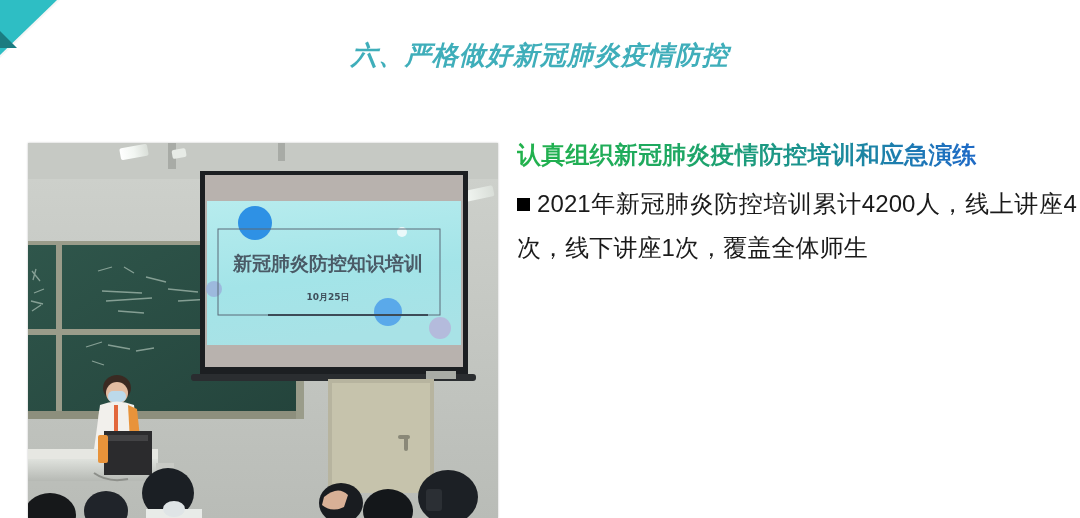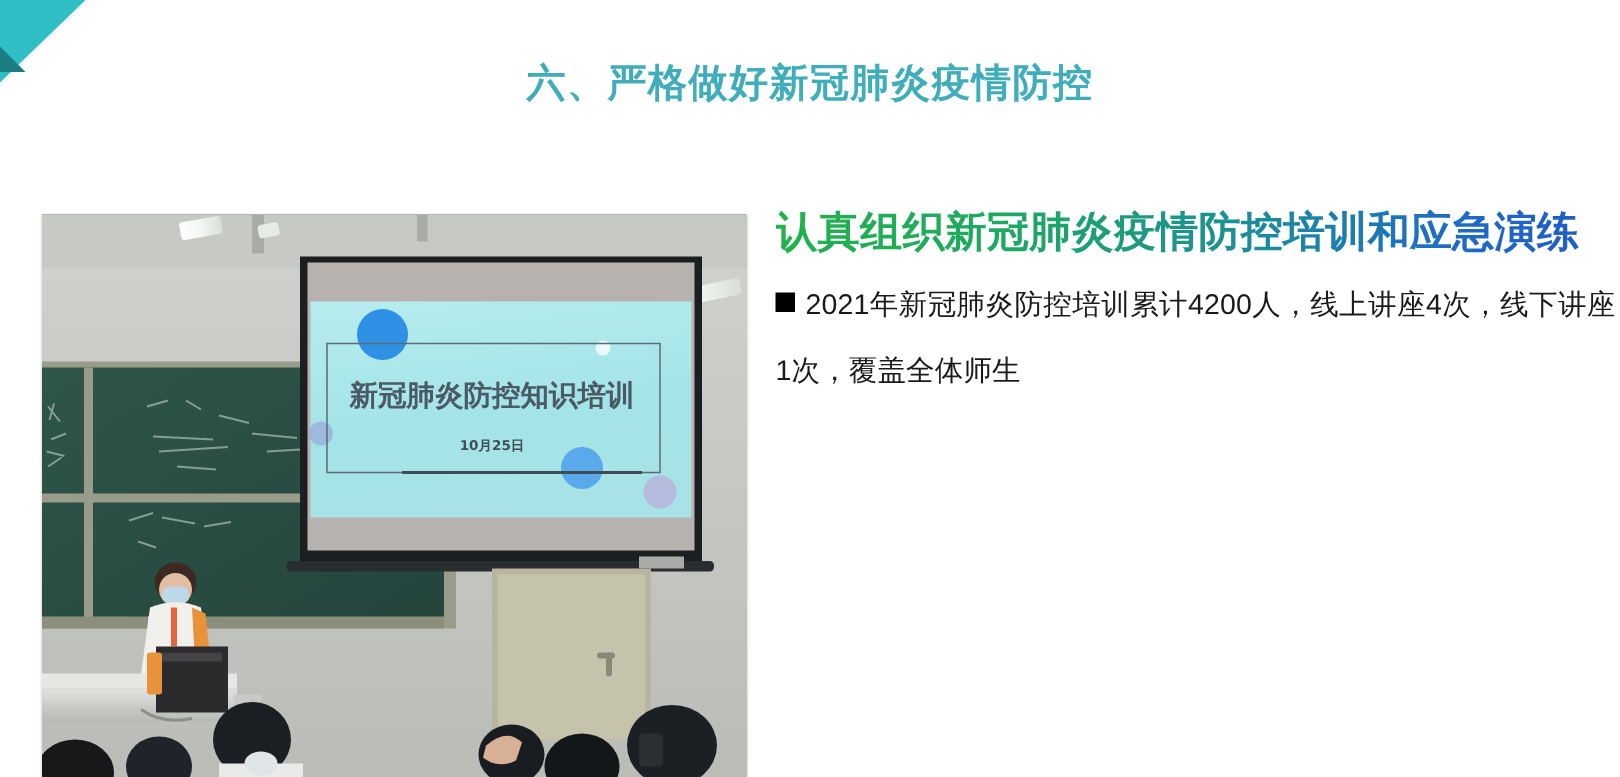--- a/index.html
+++ b/index.html
@@ -30,20 +30,21 @@
     position: absolute;
     left: 0;
     top: 38px;
     width: 1080px;
     text-align: center;
     font-size: 26px;
     font-weight: 700;
     letter-spacing: 1px;
     color: #3FAEBA;
     white-space: nowrap;
+    font-style: italic;
   }
 
   
   .photo-frame {
     position: absolute;
     left: 28px;
     top: 143px;
     width: 470px;
     height: 375px;
     overflow: hidden;
@@ -53,33 +54,33 @@
   .photo-frame svg { display: block; }
 
   
   .content-col {
     position: absolute;
     left: 517px;
     top: 138px;
     width: 560px;
   }
   .content-heading {
-    font-size: 28px;
+    font-size: 24px;
     font-weight: 700;
     line-height: 34px;
     letter-spacing: 0.2px;
     white-space: nowrap;
     background-image: linear-gradient(90deg, #22B24C 0%, #1EA862 28%, #1B8F97 55%, #1E6CC4 80%, #2159C8 100%);
     -webkit-background-clip: text;
     background-clip: text;
     color: transparent;
     -webkit-text-fill-color: transparent;
   }
   .bullet-para {
-    font-size: 19px;
+    font-size: 24px;
     line-height: 44px;
     color: #1a1a1a;
     text-align: justify;
     text-justify: inter-ideograph;
     margin-top: 10px;
     letter-spacing: 0.1px;
   }
   .bullet-para.second { margin-top: 4px; }
   .bullet-marker {
     display: inline-block;

